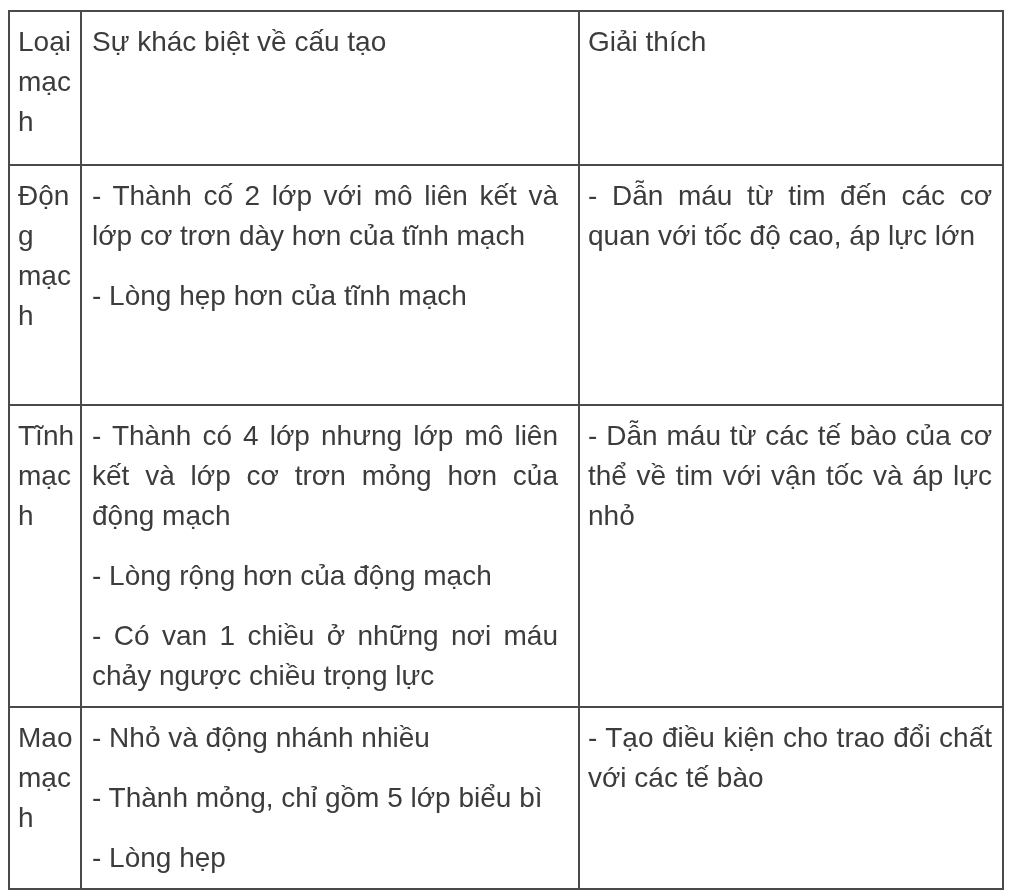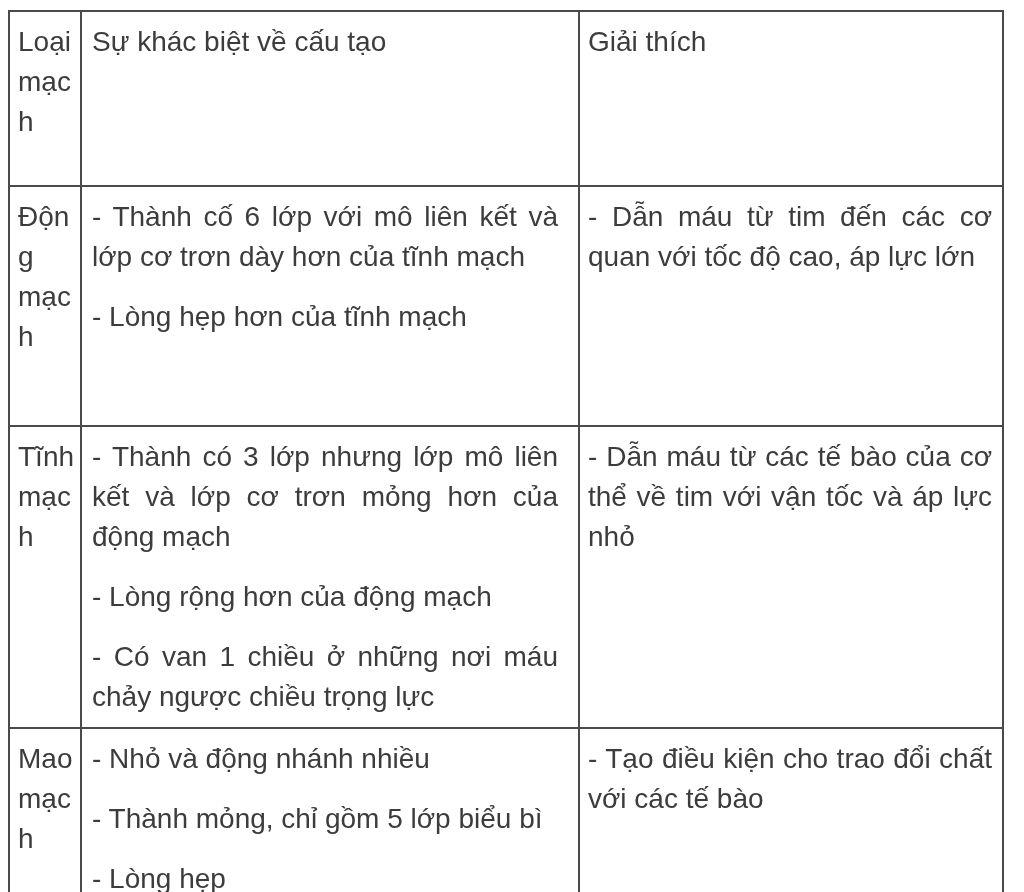--- a/index.html
+++ b/index.html
@@ -55,21 +55,21 @@
   td.cell-explain {
     padding: 10px 10px 10px 8px;
     text-align: justify;
   }
   td p, th p {
     margin: 0 0 20px 0;
   }
   td p:last-child, th p:last-child {
     margin-bottom: 0;
   }
-  tr.r-head { height: 175px; }
+  tr.r-head { height: 154px; }
   tr.r-dong { height: 240px; }
   tr.r-tinh { height: 230px; }
   tr.r-mao  { height: 144px; }
 </style>
 </head>
 <body>
 
 <div class="table-wrap">
   <table class="vessel-table">
     <colgroup>
@@ -80,32 +80,32 @@
     <tbody>
       <tr class="r-head">
         <th class="cell-label">Loại mạch</th>
         <th class="cell-head">Sự khác biệt về cấu tạo</th>
         <th class="cell-head-explain">Giải thích</th>
       </tr>
 
       <tr class="r-dong">
         <td class="cell-label">Động mạch</td>
         <td class="cell-structure">
-          <p>- Thành cố 6 lớp với mô liên kết và lớp cơ trơn dày hơn của tĩnh mạch</p>
+          <p>- Thành cố 2 lớp với mô liên kết và lớp cơ trơn dày hơn của tĩnh mạch</p>
           <p>- Lòng hẹp hơn của tĩnh mạch</p>
         </td>
         <td class="cell-explain">
           <p>- Dẫn máu từ tim đến các cơ quan với tốc độ cao, áp lực lớn</p>
         </td>
       </tr>
 
       <tr class="r-tinh">
         <td class="cell-label">Tĩnh mạch</td>
         <td class="cell-structure">
-          <p>- Thành có 3 lớp nhưng lớp mô liên kết và lớp cơ trơn mỏng hơn của động mạch</p>
+          <p>- Thành có 4 lớp nhưng lớp mô liên kết và lớp cơ trơn mỏng hơn của động mạch</p>
           <p>- Lòng rộng hơn của động mạch</p>
           <p>- Có van 1 chiều ở những nơi máu chảy ngược chiều trọng lực</p>
         </td>
         <td class="cell-explain">
           <p>- Dẫn máu từ các tế bào của cơ thể về tim với vận tốc và áp lực nhỏ</p>
         </td>
       </tr>
 
       <tr class="r-mao">
         <td class="cell-label">Mao mạch</td>

